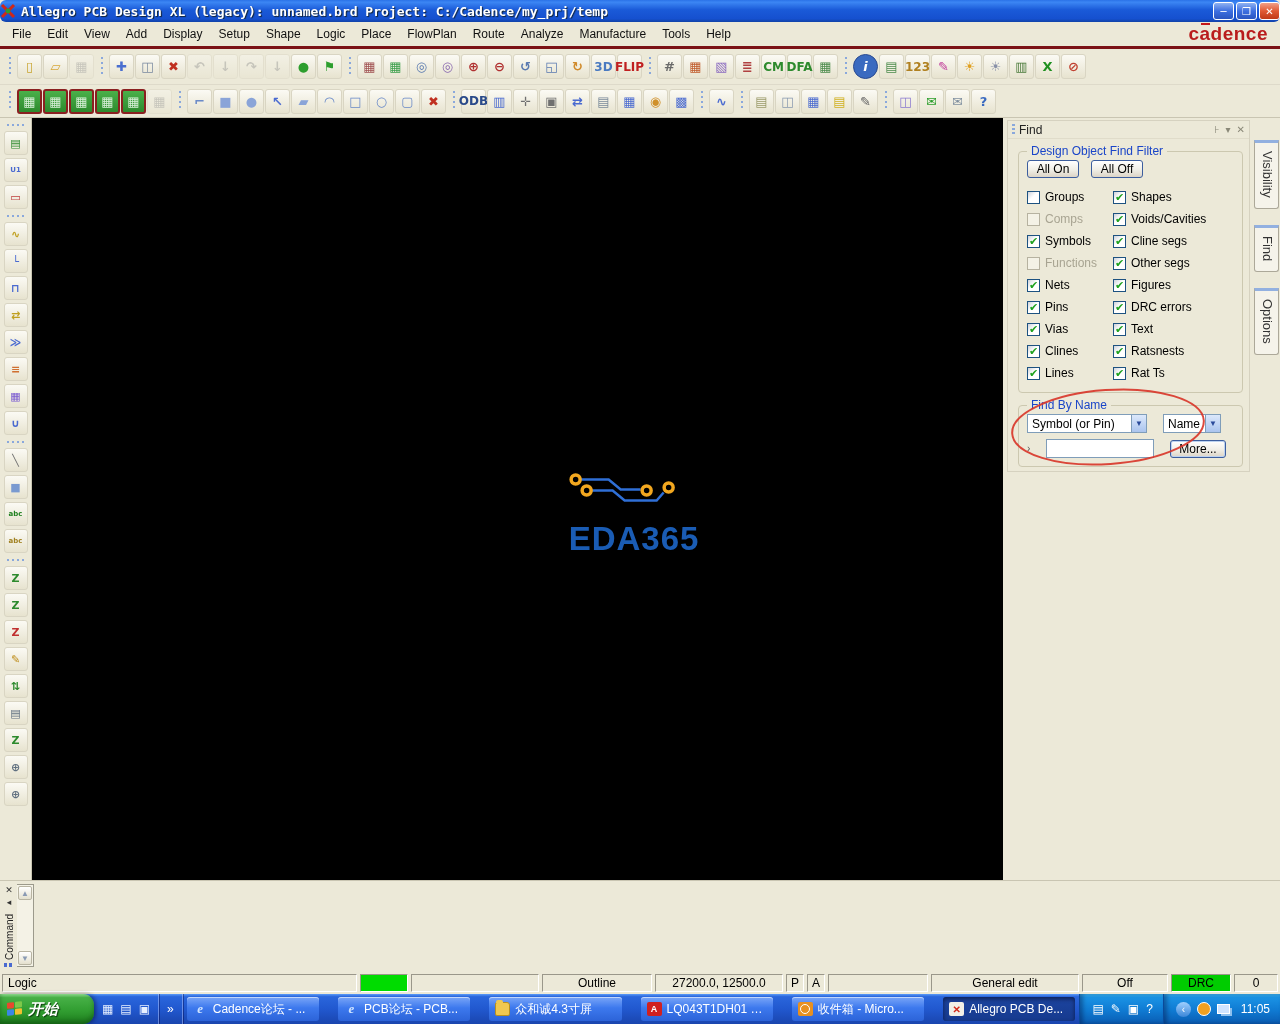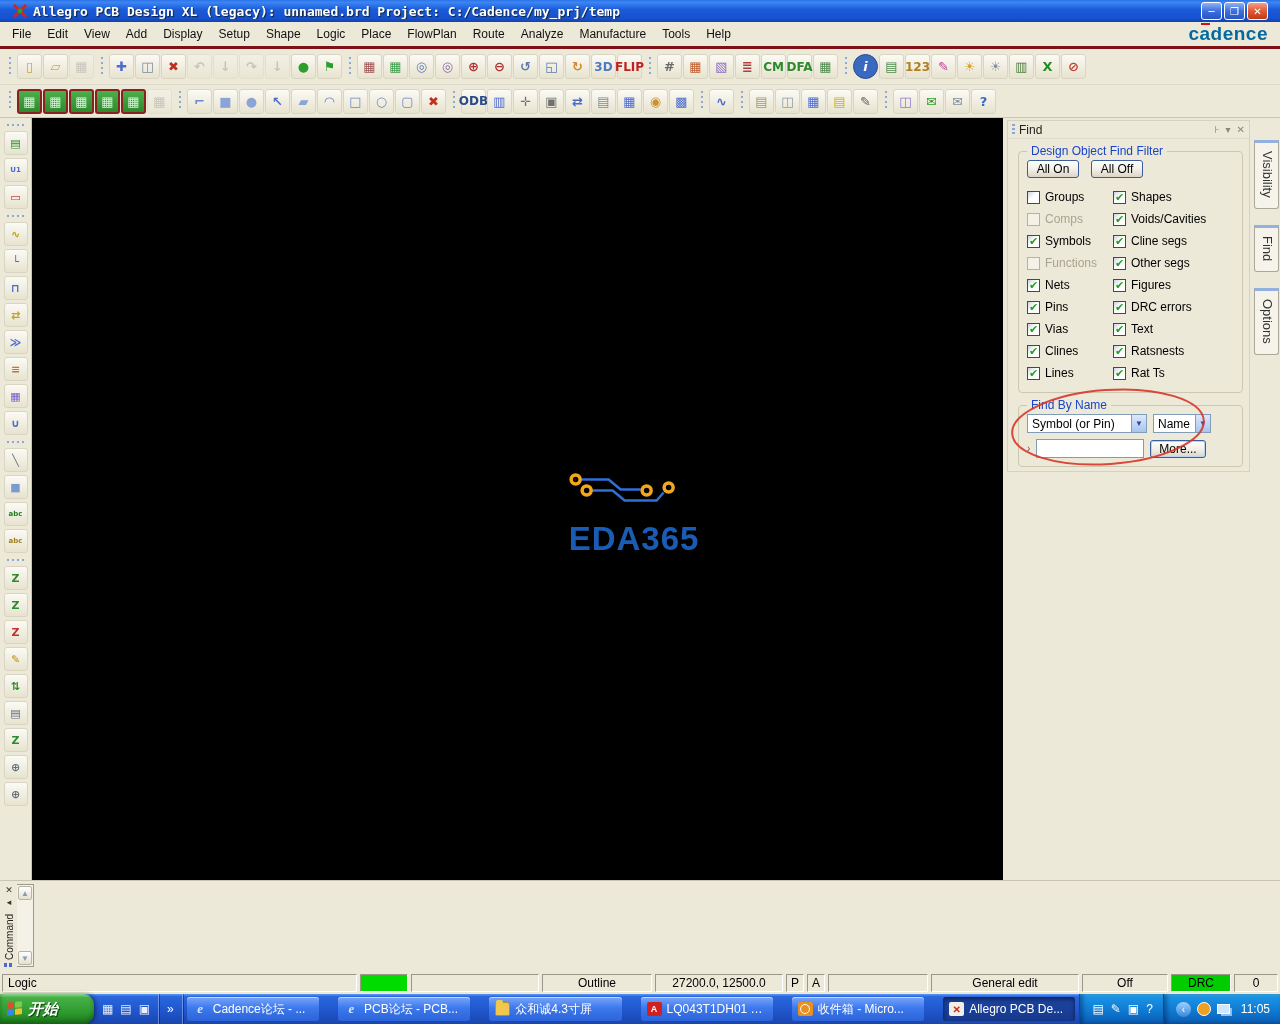--- a/index.html
+++ b/index.html
@@ -1,31 +1,31 @@
 <!DOCTYPE html>
 <html><head>
 <meta charset="utf-8">
 <style>
   * { margin:0; padding:0; box-sizing:border-box; }
   html,body { width:1280px; height:1024px; overflow:hidden; font-family:"Liberation Sans",sans-serif; font-size:12px; background:#ece9d8; }
 
   
-  .titlebar { height:22px; display:flex; align-items:center; gap:5px; padding:0 12px;
-    background:linear-gradient(180deg,#2a72e8 0%,#3c86f4 10%,#1a5ad8 45%,#1550cf 85%,#1243a8 100%); }
+  .titlebar { height:22px; display:flex; align-items:center; gap:5px; padding:0 0;
+    background:linear-gradient(180deg,#2a72e8 0%,#3c86f4 10%,#1a5ad8 45%,#1550cf 85%,#1243a8 100%);border-radius:6px; }
   .titlebar .title { color:#fff; font:bold 13px "DejaVu Sans Mono",monospace; white-space:nowrap; overflow:hidden; text-shadow:1px 1px 1px #123; }
   .win-btns { margin-left:auto; display:flex; gap:2px; }
   .win-btn { width:21px; height:18px; border:1px solid #fff; border-radius:3px; color:#fff; font:bold 10px "DejaVu Sans",sans-serif;
     display:flex; align-items:center; justify-content:center; background:linear-gradient(180deg,#8fb2f2,#3d6fe0 50%,#2a55c0); }
   .win-btn.close { background:linear-gradient(180deg,#f0a088,#e05a34 50%,#c03a18); }
 
   
   .menubar { height:24px; background:#ece9d8; display:flex; align-items:center; padding:0 4px; }
   .menus { display:flex; }
   .menu-item { padding:3px 8px; color:#111; cursor:default; }
-  .brand { margin-left:auto; padding-right:8px; font:bold 19px "Liberation Sans",sans-serif; color:#0369a1; letter-spacing:.5px; }
+  .brand { margin-left:auto; padding-right:8px; font:bold 19px "Liberation Sans",sans-serif; color:#b91c1c; letter-spacing:.5px; }
   .brand .macron { position:relative; }
   .brand .macron::after { content:""; position:absolute; top:0px; left:1px; right:1px; height:2px; background:#c41818; }
   .redline { height:3px; background:#7c1216; }
 
   
   .toolbar { display:flex; align-items:center; background:#ece9d8; padding:0 3px; gap:1px; }
   .tb1 { height:36px; border-bottom:1px solid #dedaca; }
   .tb2 { height:33px; border-bottom:1px solid #c9c5b2; }
   .tool { width:25px; height:25px; flex:0 0 auto; display:flex; align-items:center; justify-content:center;
     border:1px solid #d9d5c3; border-radius:3px; background:linear-gradient(180deg,#fbfaf4,#e7e3cf);
@@ -66,21 +66,21 @@
   .cb-col { display:flex; flex-direction:column; }
   .cb-col.left { width:86px; }
   .cb { display:flex; align-items:center; gap:5px; height:22px; }
   .cb-box { width:13px; height:13px; border:1px solid #1d5281; background:linear-gradient(135deg,#cdd2da,#ffffff 45%); display:flex; align-items:center; justify-content:center; }
   .cb-tick { display:none; color:#1fa11f; font-size:11px; line-height:1; }
   .cb-tick::before { content:"✔"; }
   .cb.on .cb-tick { display:block; }
   .cb.dis .cb-box { border-color:#b6b2a0; background:#f4f2e6; }
   .cb.dis .cb-text { color:#a8a492; }
   .byname-rows { display:flex; flex-direction:column; gap:6px; }
-  .byname-row { display:flex; align-items:center; gap:6px; }
+  .byname-row { display:flex; align-items:center; gap:16px; }
   .xp-select { height:19px; border:1px solid #7f9db9; background:#fff; display:flex; align-items:center; padding-left:4px; }
   .sel-type { width:120px; }
   .sel-mode { width:58px; }
   .sel-arrow { width:15px; height:100%; margin-left:auto; border-left:1px solid #7f9db9;
     background:linear-gradient(180deg,#dce8fb,#aac4ee); color:#2a4a9a; font-size:8px; display:flex; align-items:center; justify-content:center; }
   .expand-glyph { color:#555; font-size:10px; }
   .name-input { width:108px; height:19px; border:1px solid #7f9db9; padding:0 3px; font-size:12px; background:#fff; }
   .more-btn { box-shadow:inset 0 0 0 1px #bcd2f0; }
   .annotation-svg { position:absolute; left:0; top:0; pointer-events:none; z-index:6; }
 

